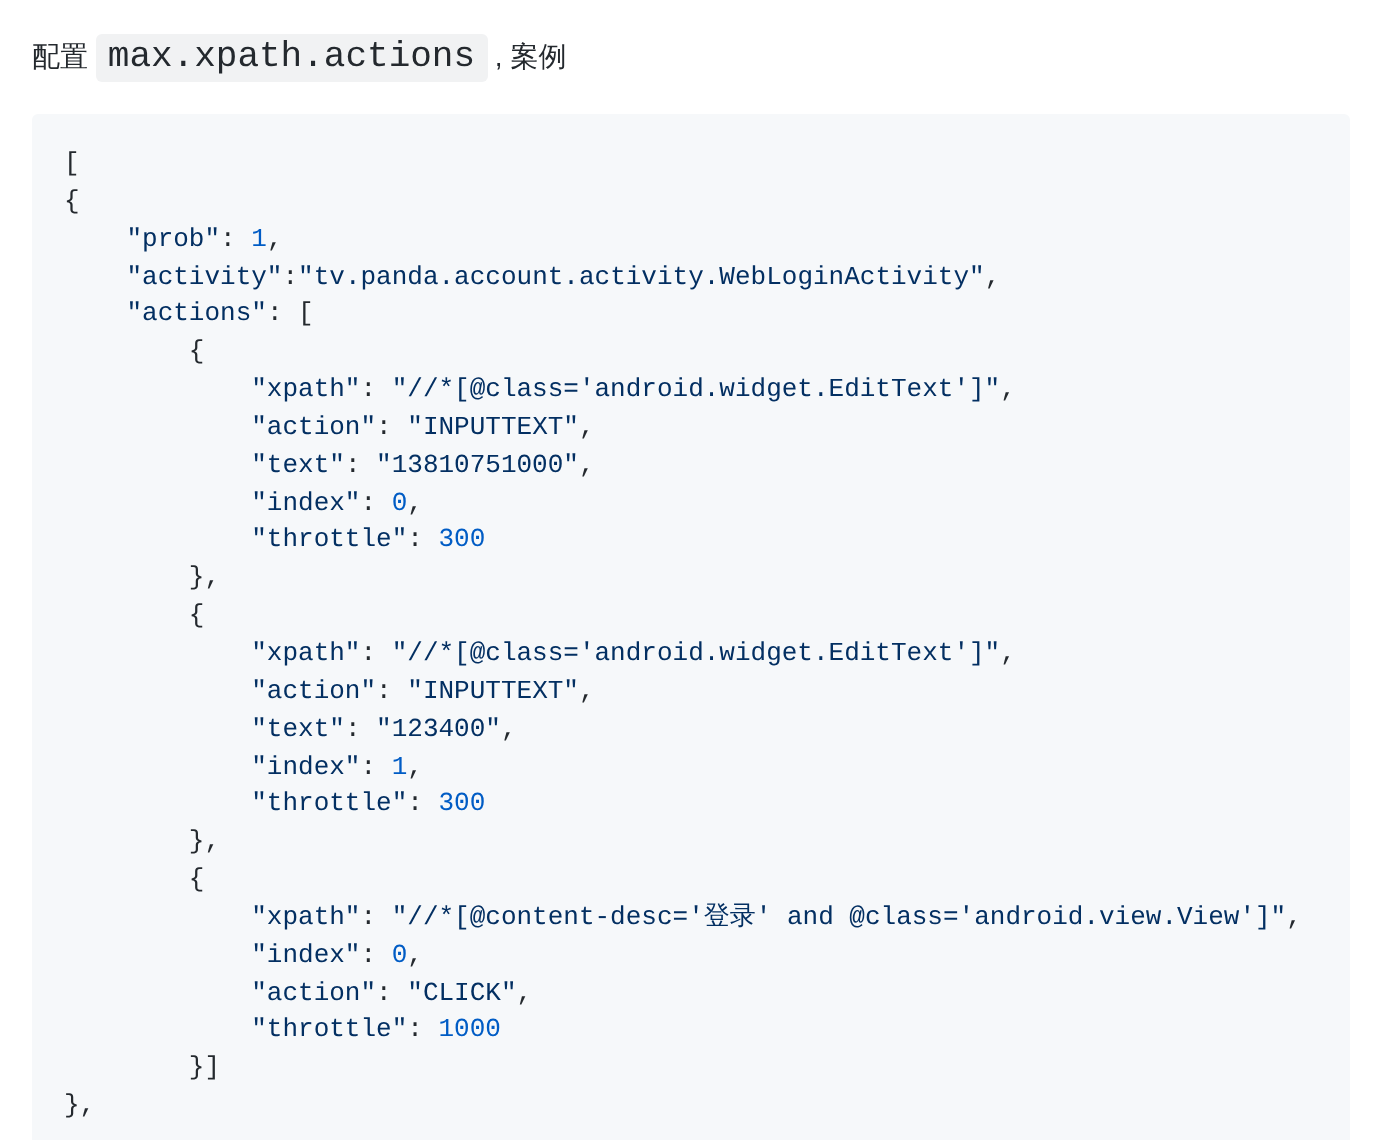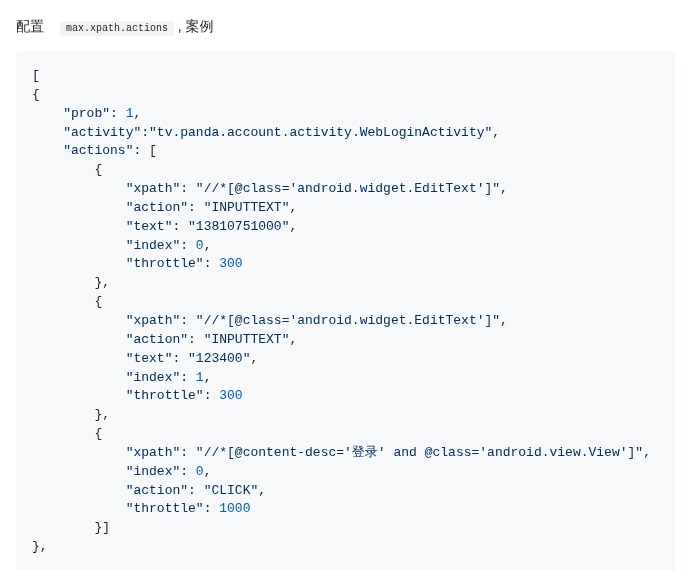--- a/index.html
+++ b/index.html
@@ -15,22 +15,21 @@
   }
   .intro {
     margin-bottom: 14px;
     color: #24292e;
   }
   .inline-code {
     font-family: SFMono-Regular, Consolas, "Liberation Mono", Menlo, monospace;
     background: #f1f2f3;
     padding: 2px 6px;
     border-radius: 3px;
-    font-size: 10px;
-    margin-left: 12px;
+    font-size: 18px;
   }
   .code-block {
     background: #f6f8fa;
     padding: 16px;
     border-radius: 3px;
     font-family: SFMono-Regular, Consolas, "Liberation Mono", Menlo, monospace;
     font-size: 13px;
     line-height: 1.45;
     white-space: pre;
     overflow-x: auto;

